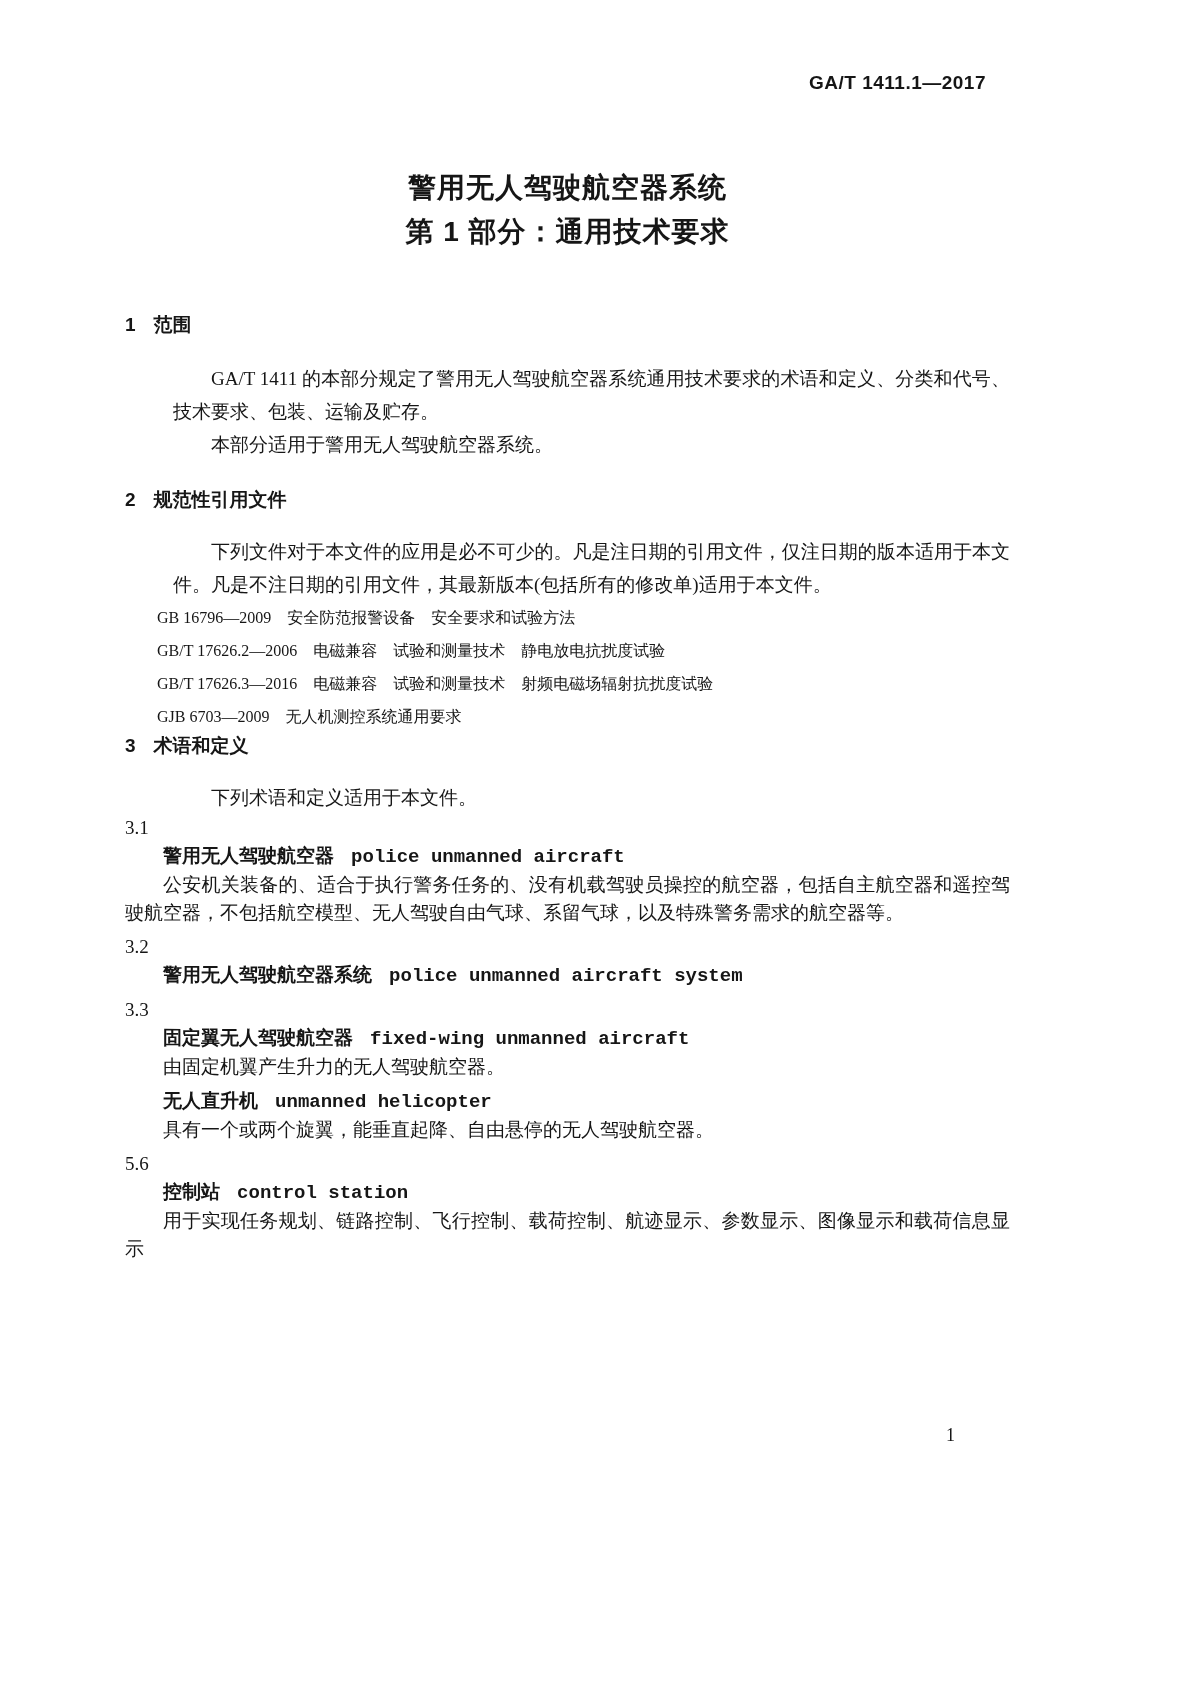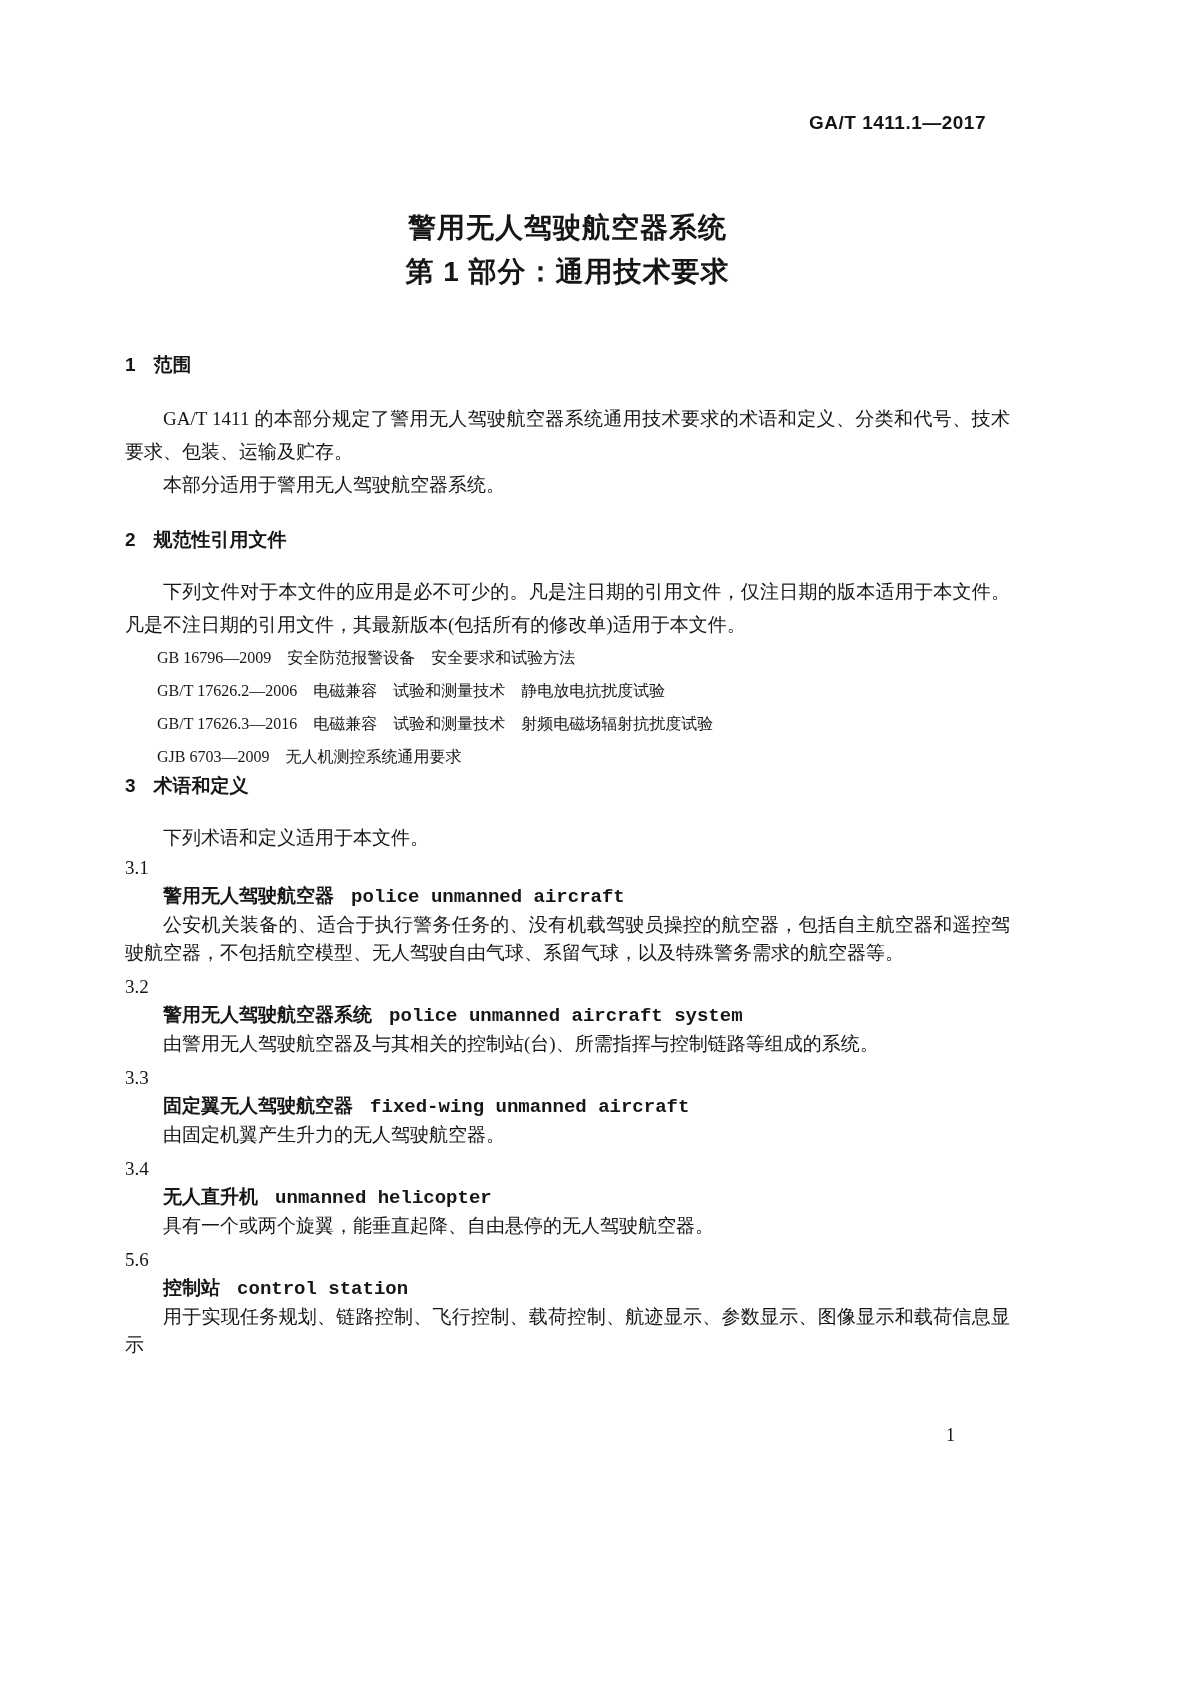--- a/index.html
+++ b/index.html
@@ -9,21 +9,21 @@
     width:1191px;
     height:1684px;
     background:#ffffff;
     color:#161616;
     font-family:"Liberation Serif","DejaVu Serif",serif;
     overflow:hidden;
   }
   .content { margin-left:125px; width:885px; }
 
   .doc-number {
-    padding-top:110px;
+    padding-top:70px;
     padding-right:24px;
     text-align:right;
     font-family:"Liberation Sans","DejaVu Sans",sans-serif;
     font-weight:700;
     font-size:19px;
     line-height:26px;
     letter-spacing:0.5px;
   }
 
   .doc-title {
@@ -45,20 +45,21 @@
   .sec-heading .sec-num { display:inline-block; margin-right:18px; }
   .h-sec1 { margin-top:58px; }
   .h-sec2 { margin-top:26px; }
   .h-sec3 { }
 
   .para {
     font-size:19px;
     line-height:33px;
     text-align:justify;
     text-indent:2em;
+    margin-left:48px;
   }
   .para.first { margin-top:24px; }
   .para.intro { margin-top:22px; }
 
   .ref-list { }
   .ref-line {
     font-size:16px;
     line-height:33px;
     text-indent:2em;
     white-space:nowrap;
@@ -117,31 +118,29 @@
 
       <div class="term">
         <div class="term-number">3.1</div>
         <div class="term-heading"><span class="term-zh">警用无人驾驶航空器</span><span class="term-en">police unmanned aircraft</span></div>
         <div class="term-def">公安机关装备的、适合于执行警务任务的、没有机载驾驶员操控的航空器，包括自主航空器和遥控驾驶航空器，不包括航空模型、无人驾驶自由气球、系留气球，以及特殊警务需求的航空器等。</div>
       </div>
 
       <div class="term">
         <div class="term-number">3.2</div>
         <div class="term-heading"><span class="term-zh">警用无人驾驶航空器系统</span><span class="term-en">police unmanned aircraft system</span></div>
-        <div class="term-def">由警用无人驾驶航空器及与其相关的控制站(台)、所需指挥与控制链路等组成的系统。</div>
       </div>
 
       <div class="term">
         <div class="term-number">3.3</div>
         <div class="term-heading"><span class="term-zh">固定翼无人驾驶航空器</span><span class="term-en">fixed-wing unmanned aircraft</span></div>
         <div class="term-def">由固定机翼产生升力的无人驾驶航空器。</div>
       </div>
 
       <div class="term">
-        <div class="term-number">3.4</div>
         <div class="term-heading"><span class="term-zh">无人直升机</span><span class="term-en">unmanned helicopter</span></div>
         <div class="term-def">具有一个或两个旋翼，能垂直起降、自由悬停的无人驾驶航空器。</div>
       </div>
 
 
       <div class="term">
         <div class="term-number">5.6</div>
         <div class="term-heading"><span class="term-zh">控制站</span><span class="term-en">control station</span></div>
         <div class="term-def">用于实现任务规划、链路控制、飞行控制、载荷控制、航迹显示、参数显示、图像显示和载荷信息显示</div>
       </div>

